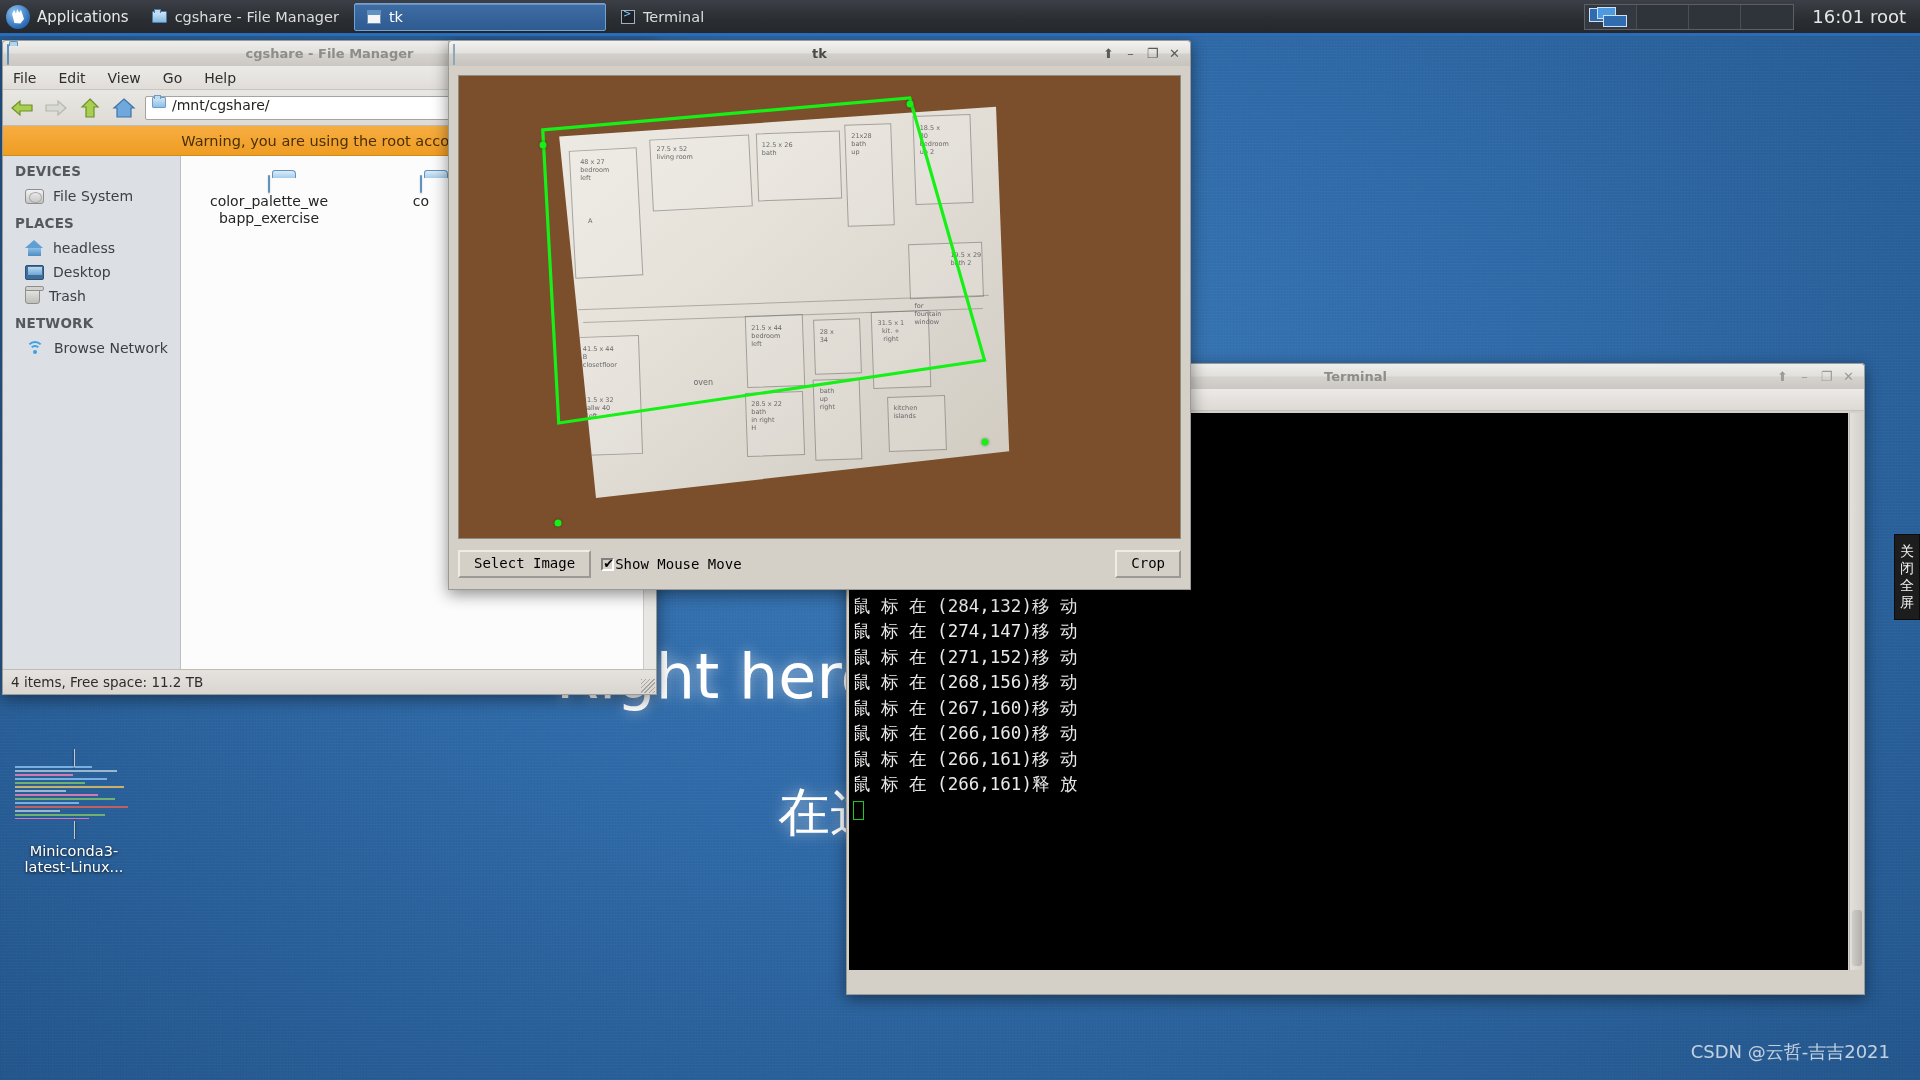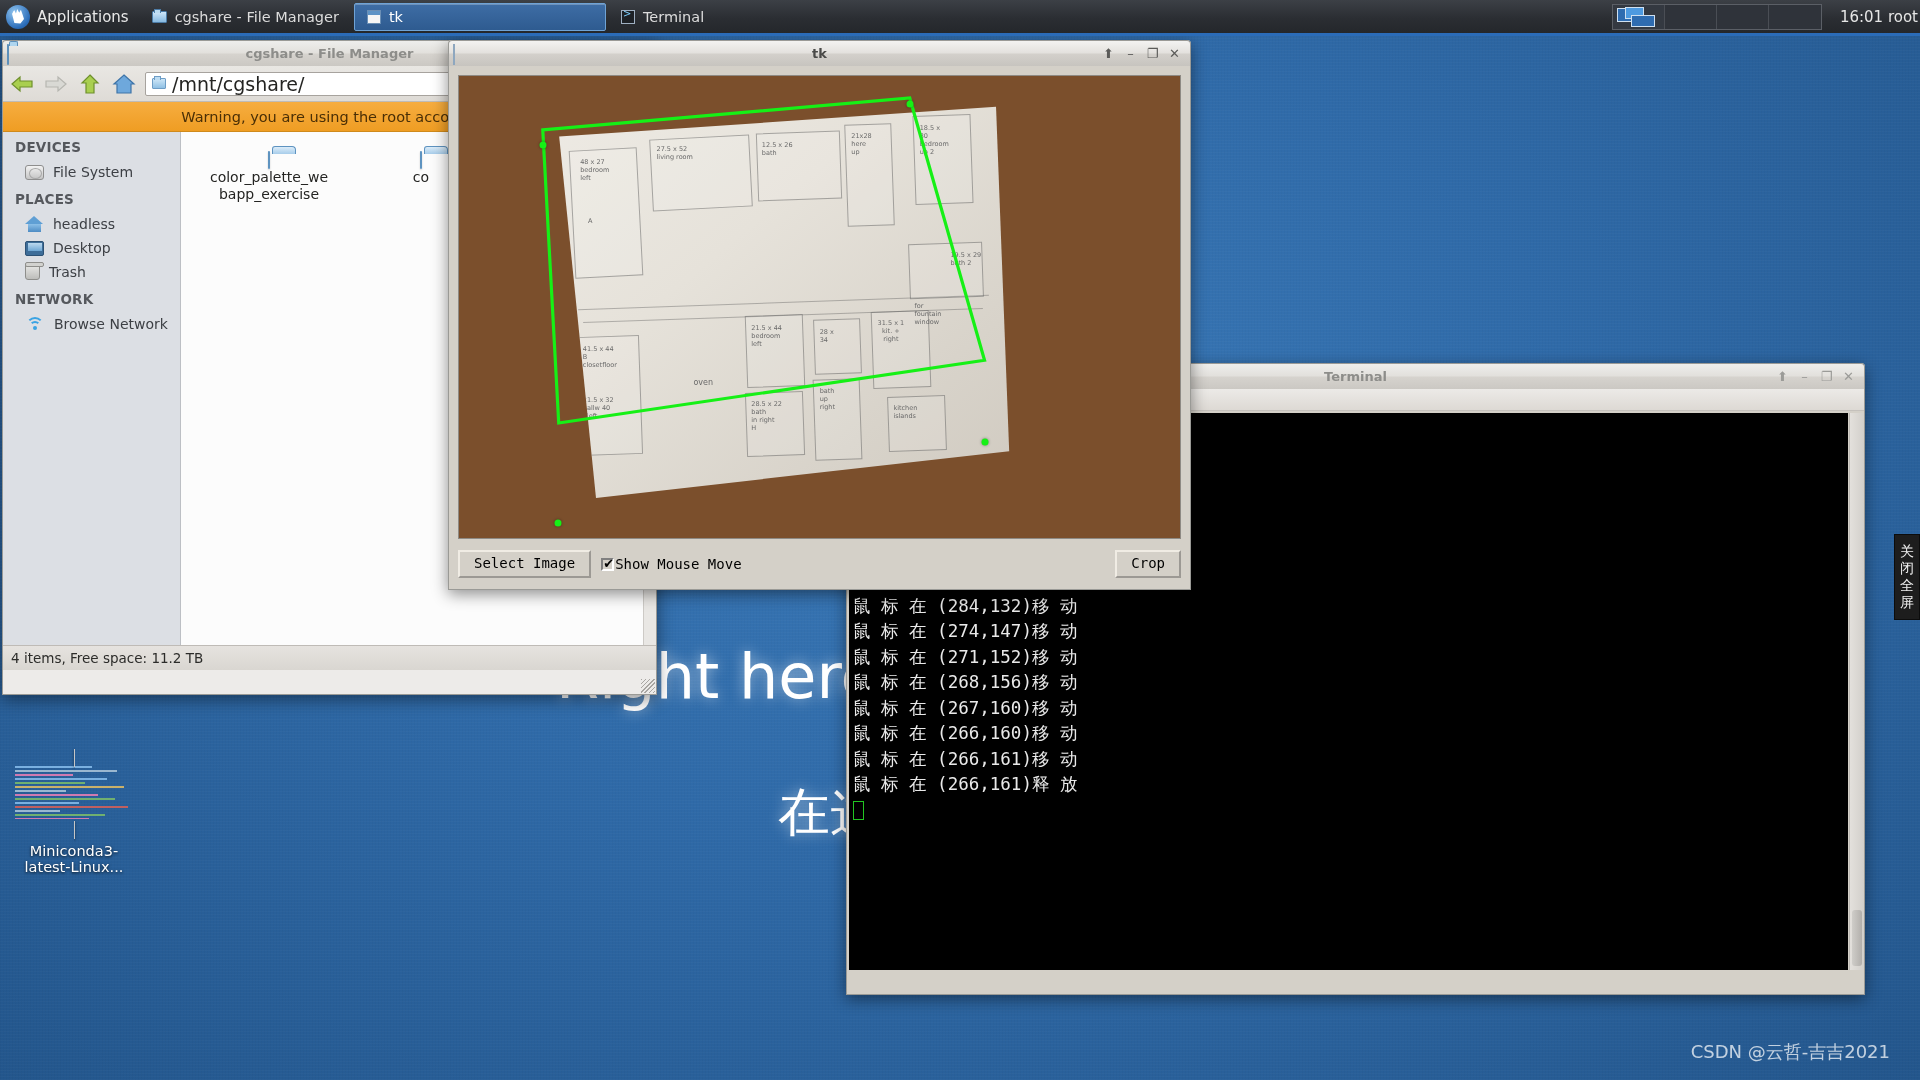--- a/index.html
+++ b/index.html
@@ -127,21 +127,21 @@
   }
   #fm-menubar span { cursor:default; }
   #fm-toolbar {
     height:36px; background:linear-gradient(180deg,#e9e7e3,#dedbd6);
     display:flex; align-items:center; gap:8px; padding:0 6px;
     border-bottom:1px solid #bfbbb6;
   }
   .nav-arrow { width:26px;height:24px;position:relative;cursor:pointer; }
   .fm-path {
     flex:1; height:24px; background:#fff; border:1px solid #a7a39e;
-    display:flex;align-items:center;gap:6px;padding:0 6px;font-size:19px;color:#242422;
+    display:flex;gap:6px;padding:0 6px;font-size:14px;color:#242422;
     border-radius:2px;
   }
   .path-folder{
     width:14px;height:11px;background:linear-gradient(180deg,#cde6f7,#8fc0e4);
     border:1px solid #6d9dc6;border-radius:1px;flex:0 0 auto;position:relative;
   }
   .path-folder::before{content:"";position:absolute;left:1px;top:-3px;width:5px;height:3px;
     background:#bcdcf2;border:1px solid #6d9dc6;border-bottom:none;}
   #fm-warning {
     height:30px;background:linear-gradient(180deg,#f6ad40,#ef9d23);
@@ -312,21 +312,21 @@
   .tb-ic-tk{width:14px;height:14px;background:#f5f5f5;border:1px solid #6b8fb5;flex:0 0 auto;position:relative;}
   .tb-ic-tk::before{content:"";position:absolute;left:0;top:0;right:0;height:4px;background:#5d93c6;}
   .tb-ic-term{width:14px;height:14px;background:#1d2126;border:1px solid #9fb0c2;flex:0 0 auto;
     position:relative;}
   .tb-ic-term::after{content:">";position:absolute;left:1px;top:-3px;font-size:10px;color:#7fd0ff;}
   #pager{display:flex;margin-left:auto;height:26px;border:1px solid #5b5f66;}
   .ws{width:52px;height:100%;background:#2f333a;border-right:1px solid #4a4e55;position:relative;}
   .ws:last-child{border-right:none;}
   .ws.active{background:#343941;}
   .ws .mini{position:absolute;background:#2f6cb0;border:1px solid #cfe0f0;}
-  #clock{padding:0 2px 0 18px;font-size:15px;color:#e6e6e6;white-space:nowrap;}
+  #clock{padding:0 14px 0 18px;font-size:18px;color:#e6e6e6;white-space:nowrap;}
 
   
   #exit-fullscreen{
     position:absolute;right:0;top:534px;width:26px;
     background:#1d1d1d;color:#f0f0f0;font-size:14px;line-height:17px;
     padding:8px 4px;text-align:center;border:1px solid #0c0c0c;cursor:pointer;z-index:40;
   }
   #exit-fullscreen span{display:block;}
 </style>
 </head>
@@ -380,20 +380,27 @@
   <span class="dk-label">latest-Linux...</span>
 </div>
 
 <div class="window" id="fm-window" style="left:2px;top:40px;width:655px;height:655px;">
   <div class="titlebar inactive">
     <span class="tb-icon"><span class="win-icon-folder" style="margin-top:2px;"></span></span>
     <span class="tb-title">cgshare - File Manager</span>
   </div>
   <div id="filemanager" style="position:static;width:100%;height:calc(100% - 26px);">
 
+    <div id="fm-menubar">
+      <span>File</span>
+      <span>Edit</span>
+      <span>View</span>
+      <span>Go</span>
+      <span>Help</span>
+    </div>
 
     <div id="fm-toolbar">
       <span class="nav-arrow">
         <svg width="26" height="24" viewBox="0 0 26 24">
             <path d="M3 12 L11 5 L11 9 L23 9 L23 15 L11 15 L11 19 Z" fill="#a9cf4f" stroke="#6e8f2c" stroke-width="1.2"></path>
           </svg>
       </span>
       <span class="nav-arrow">
         <svg width="26" height="24" viewBox="0 0 26 24">
             <path d="M23 12 L15 5 L15 9 L3 9 L3 15 L15 15 L15 19 Z" fill="#d9d9d4" stroke="#b6b6b0" stroke-width="1.2"></path>
@@ -547,21 +554,21 @@
         <div class="pbox" style="left:74%;top:72%;width:11%;height:13%;transform:rotate(-2deg);"></div>
         <div class="pbox" style="left:78%;top:36%;width:14%;height:13%;transform:rotate(-2deg);"></div>
         <div class="ptxt" style="left:15.5%;top:16%;">48 x 27
 bedroom
 left</div>
         <div class="ptxt" style="left:30%;top:13%;">27.5 x 52
 living room</div>
         <div class="ptxt" style="left:50%;top:12%;">12.5 x 26
 bath</div>
         <div class="ptxt" style="left:67%;top:10%;">21x28
-here
+bath
 up</div>
         <div class="ptxt" style="left:80%;top:8%;">18.5 x
 30
 bedroom
 up 2</div>
         <div class="ptxt" style="left:79%;top:38%;margin-left:36px;">19.5 x 29
 bath 2</div>
         <div class="ptxt" style="left:79%;top:50%;">for
 fountain
 window</div>

